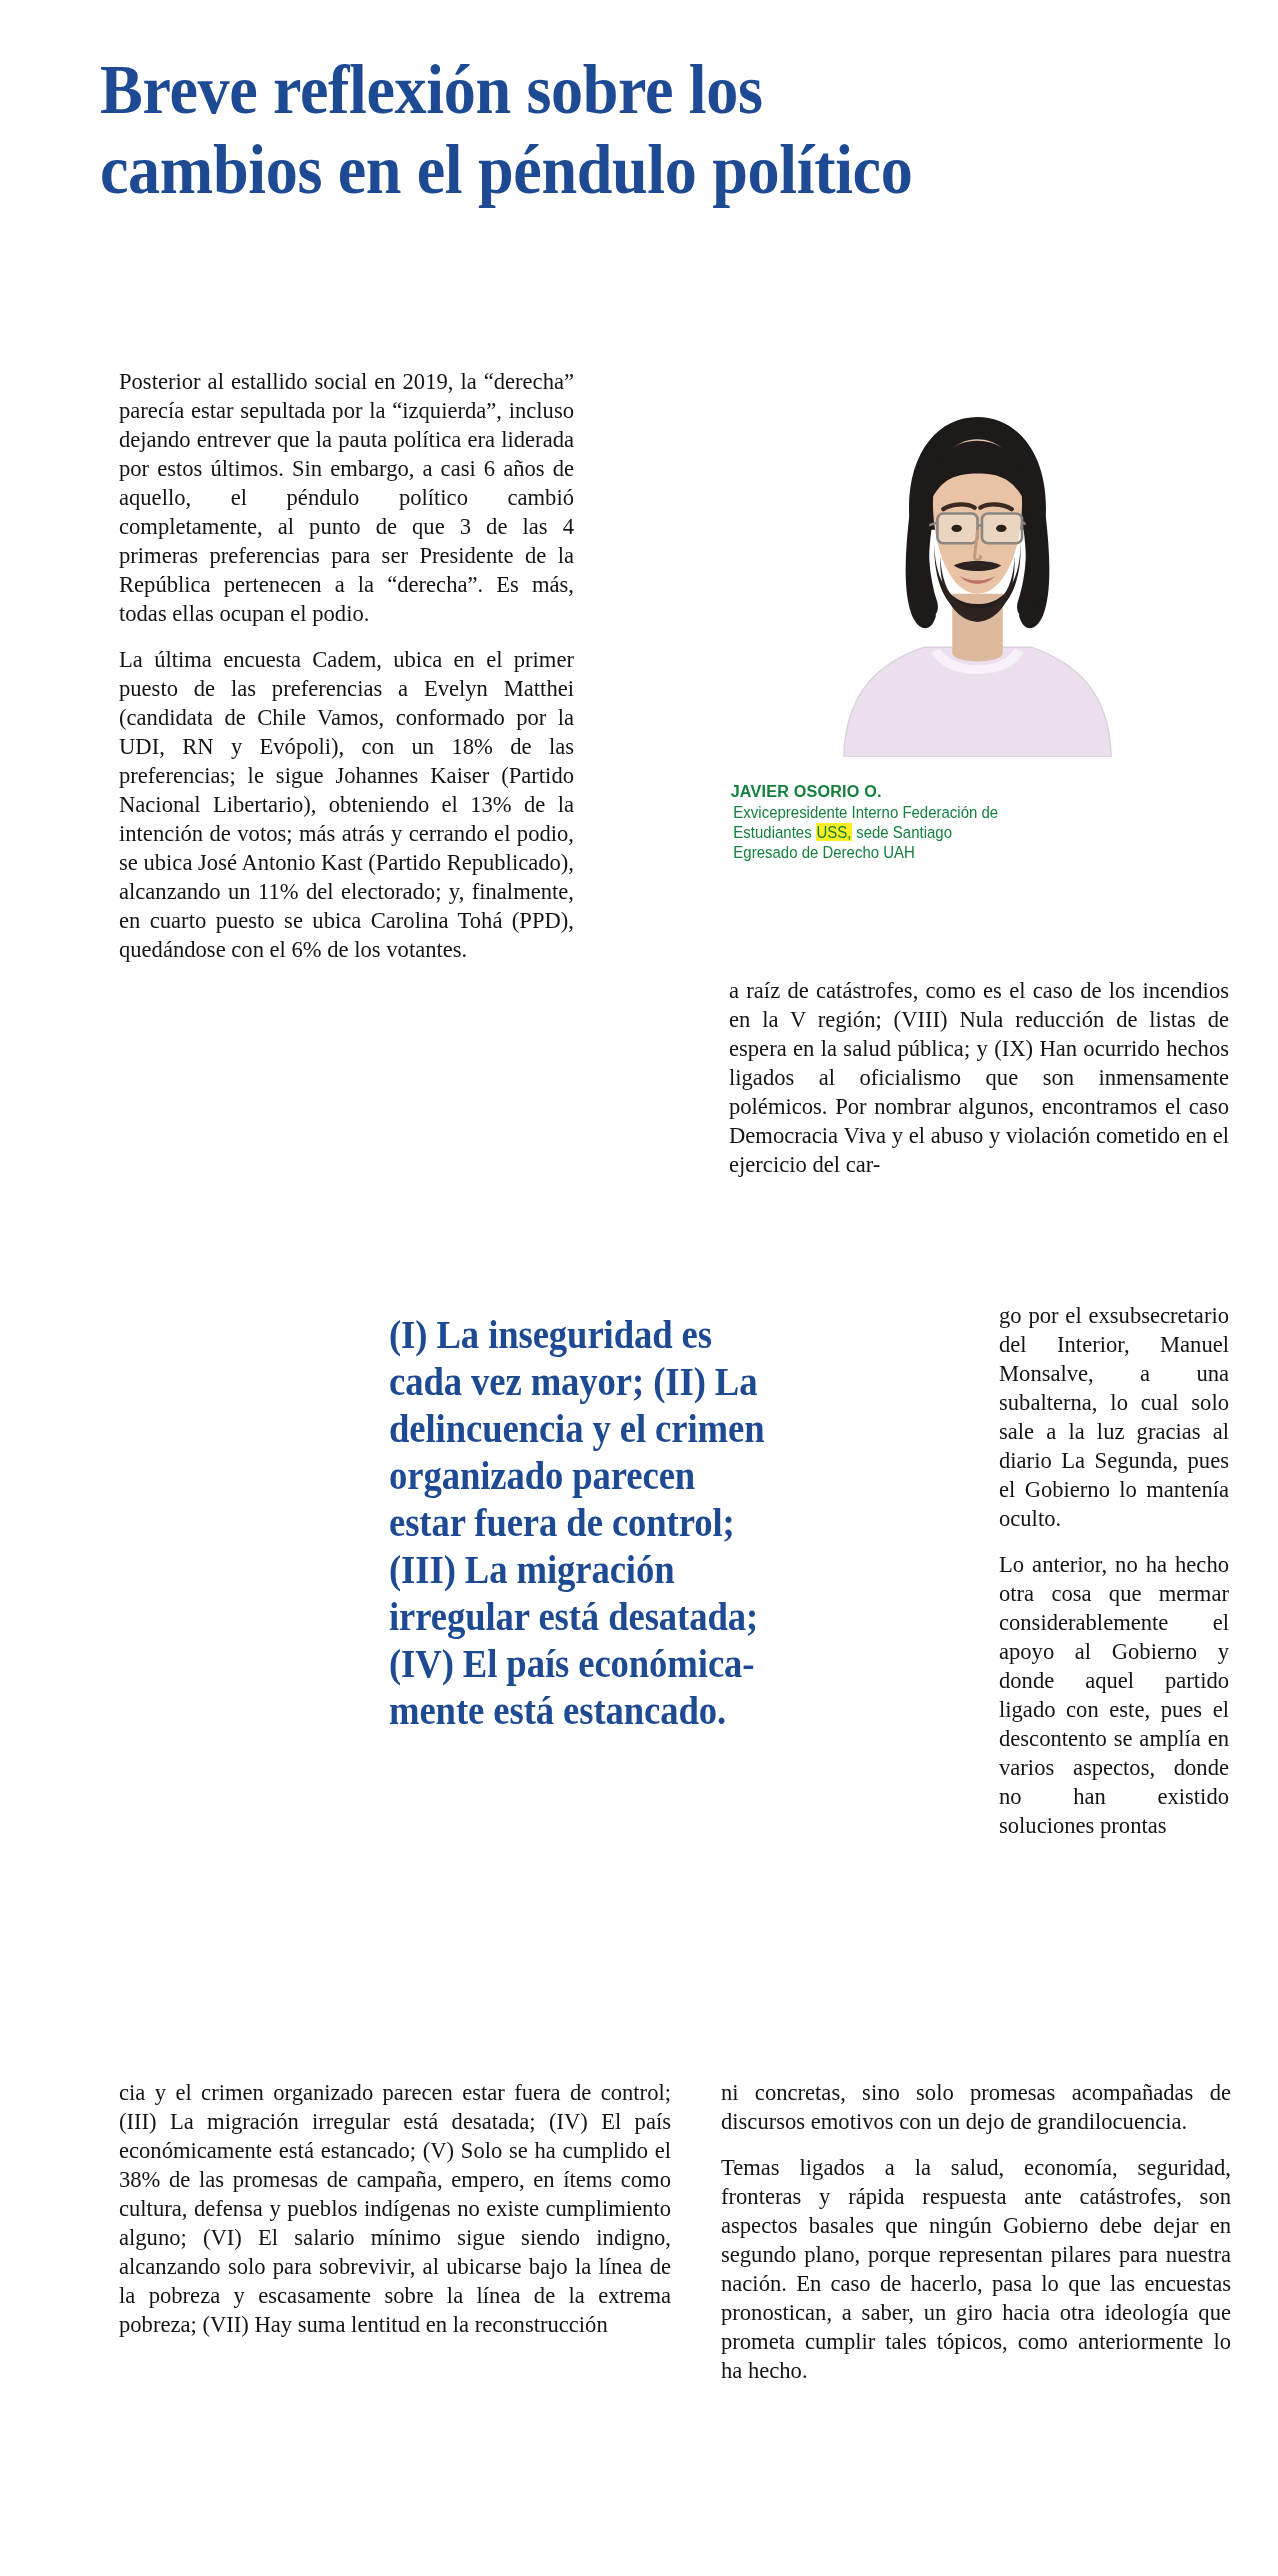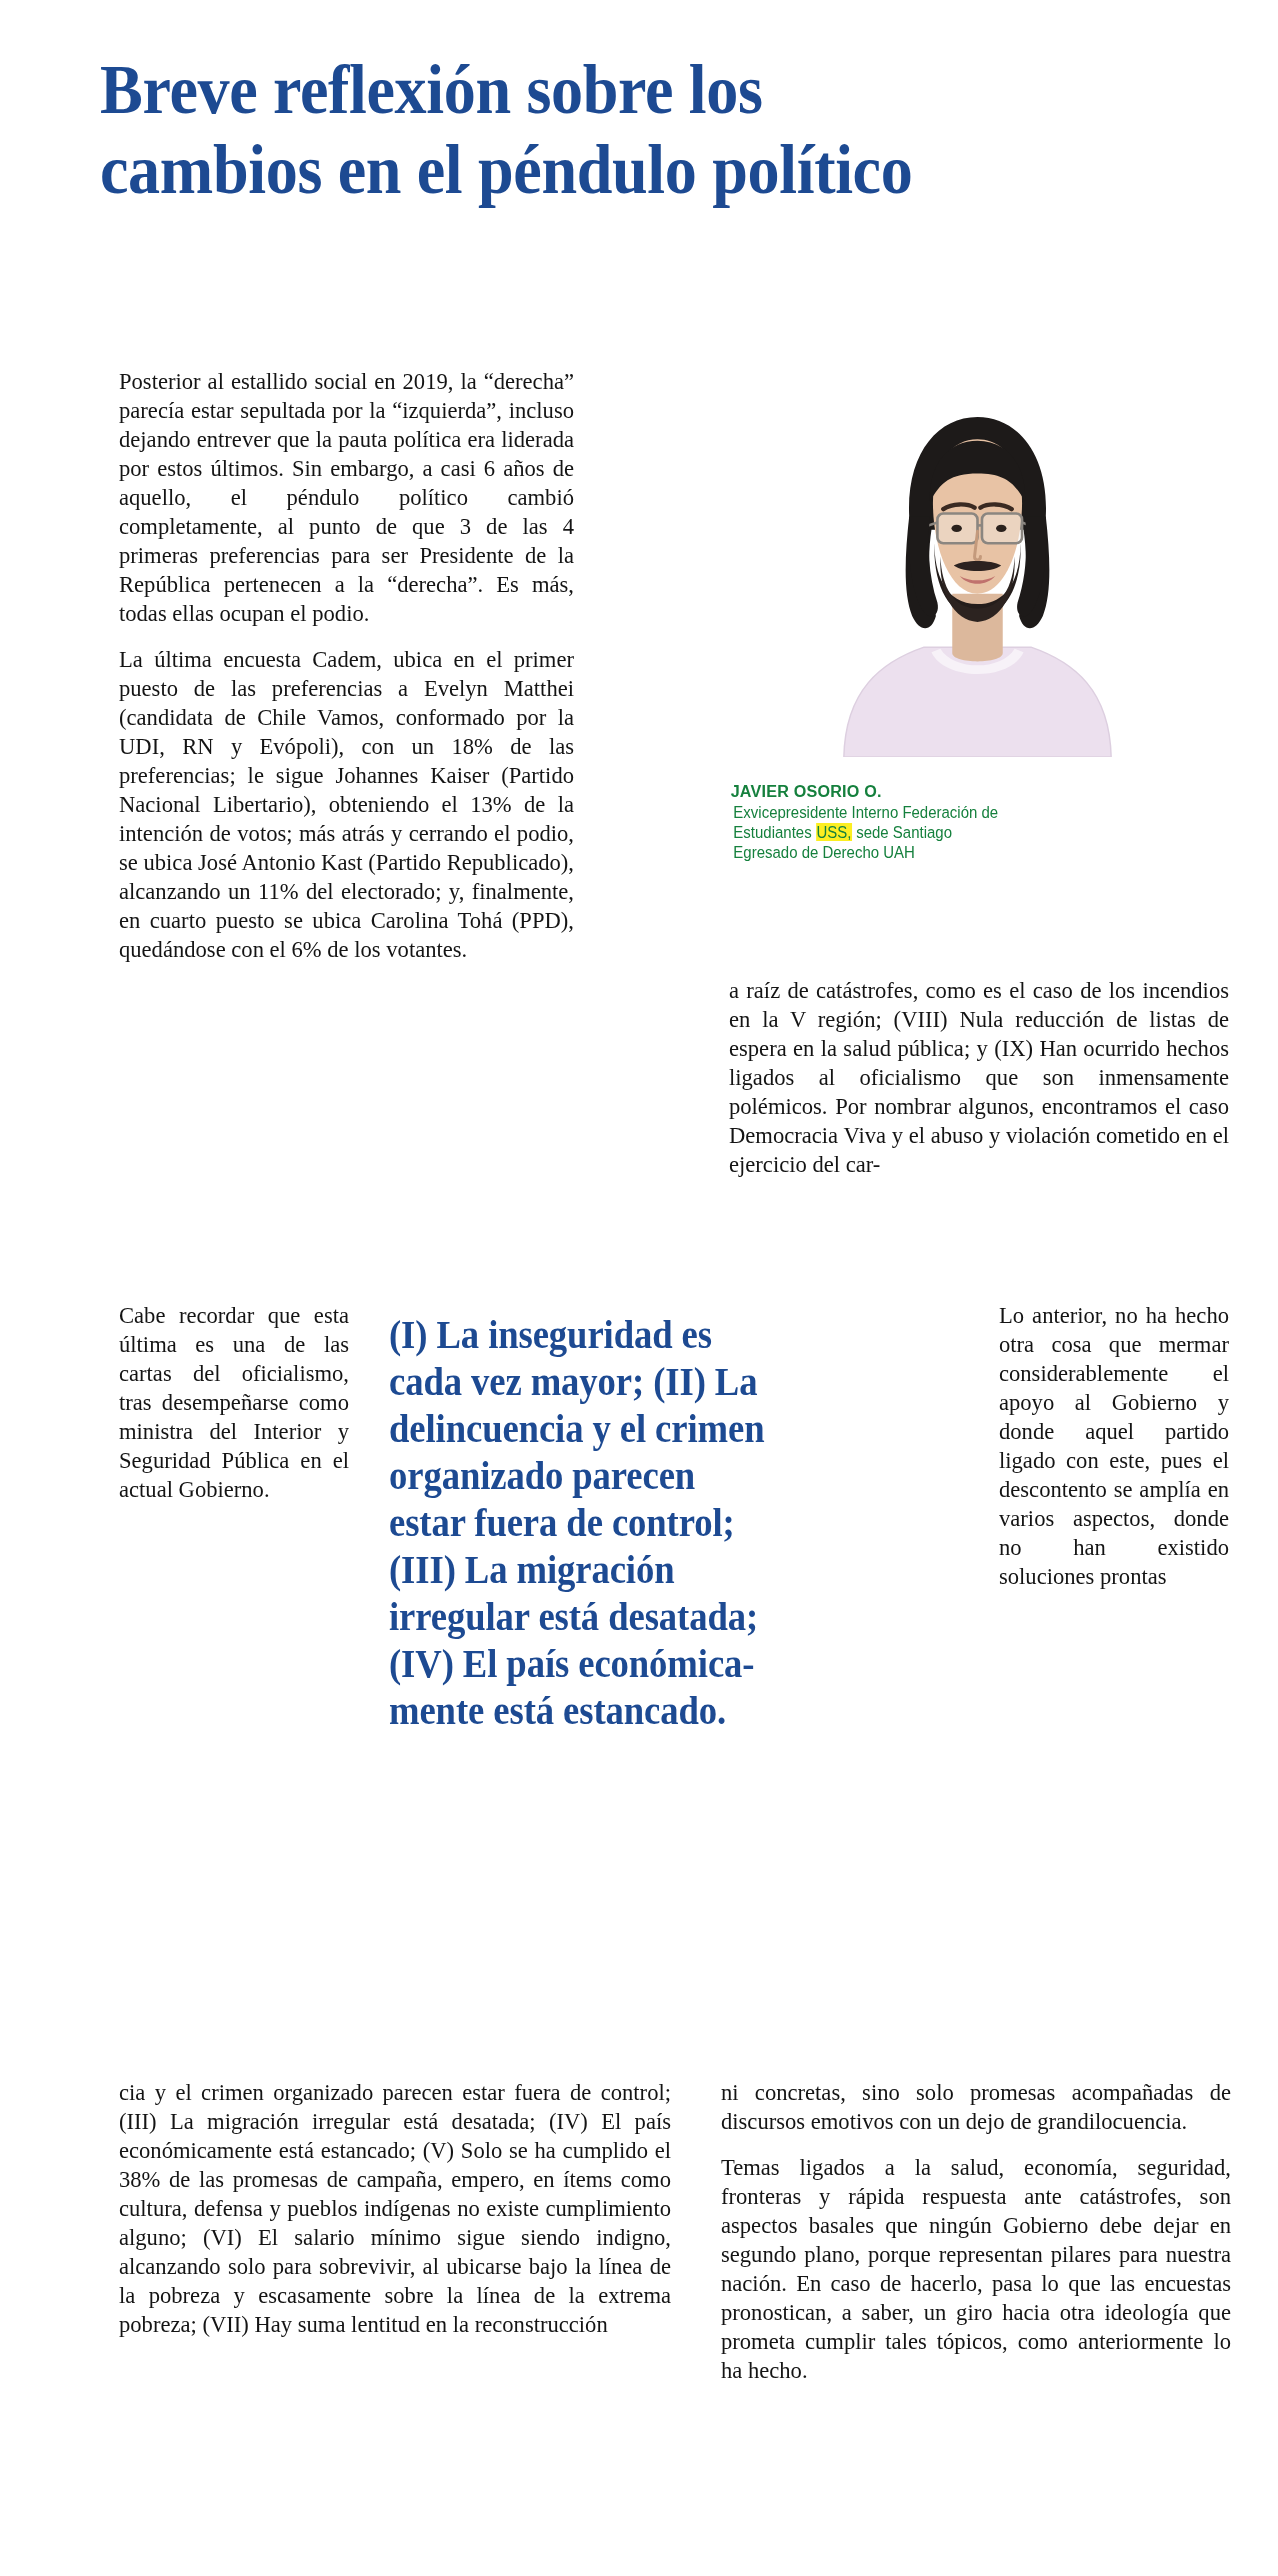--- a/index.html
+++ b/index.html
@@ -219,36 +219,36 @@
     <span class="cap-line">Exvicepresidente Interno Federación de</span>
     <span class="cap-line"><span>Estudiantes </span><span class="hl">USS,</span><span> sede Santiago</span></span>
     <span class="cap-line">Egresado de Derecho UAH</span>
   </div>
 
   <div class="body-col" id="col-upper-right">
     <p>a raíz de catástrofes, como es el caso de los incendios en la V región; (VIII) Nula reducción de listas de espera en la salud pública; y (IX) Han ocurrido hechos ligados al oficialismo que son inmensamente polémicos. Por nombrar algunos, encontramos el caso Democracia Viva y el abuso y violación cometido en el ejercicio del car-</p>
   </div>
 
   <div class="body-col" id="col-mid-left">
-    <p>Cabe recordar que esta última es una de las cartas del oficialismo, tras desempeñarse como ministra del Interior y Seguridad Pública en el actual Gobierno.</p>
   </div>
 
   <div class="pullquote">
     <div>(I) La inseguridad es</div>
     <div>cada vez mayor; (II) La</div>
     <div>delincuencia y el crimen</div>
     <div>organizado parecen</div>
     <div>estar fuera de control;</div>
     <div>(III) La migración</div>
     <div>irregular está desatada;</div>
     <div>(IV) El país económica-</div>
     <div>mente está estancado.</div>
   </div>
 
   <div class="body-col" id="col-mid-right">
+    <p>go por el exsubsecretario del Interior, Manuel Monsalve, a una subalterna, lo cual solo sale a la luz gracias al diario La Segunda, pues el Gobierno lo mantenía oculto.</p>
     <p>Lo anterior, no ha hecho otra cosa que mermar considerablemente el apoyo al Gobierno y donde aquel partido ligado con este, pues el descontento se amplía en varios aspectos, donde no han existido soluciones prontas</p>
   </div>
 
   <div class="body-col" id="col-low-left">
     <p>cia y el crimen organizado parecen estar fuera de control; (III) La migración irregular está desatada; (IV) El país económicamente está estancado; (V) Solo se ha cumplido el 38% de las promesas de campaña, empero, en ítems como cultura, defensa y pueblos indígenas no existe cumplimiento alguno; (VI) El salario mínimo sigue siendo indigno, alcanzando solo para sobrevivir, al ubicarse bajo la línea de la pobreza y escasamente sobre la línea de la extrema pobreza; (VII) Hay suma lentitud en la reconstrucción</p>
   </div>
 
   <div class="body-col" id="col-low-right">
     <p>ni concretas, sino solo promesas acompañadas de discursos emotivos con un dejo de grandilocuencia.</p>
     <p>Temas ligados a la salud, economía, seguridad, fronteras y rápida respuesta ante catástrofes, son aspectos basales que ningún Gobierno debe dejar en segundo plano, porque representan pilares para nuestra nación. En caso de hacerlo, pasa lo que las encuestas pronostican, a saber, un giro hacia otra ideología que prometa cumplir tales tópicos, como anteriormente lo ha hecho.</p>

